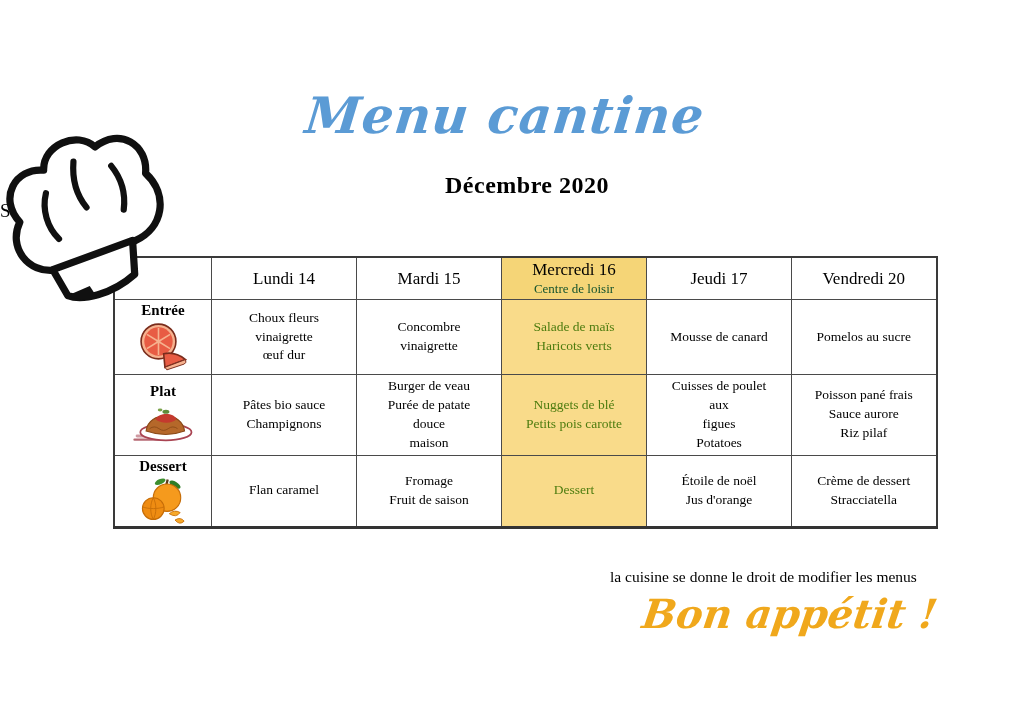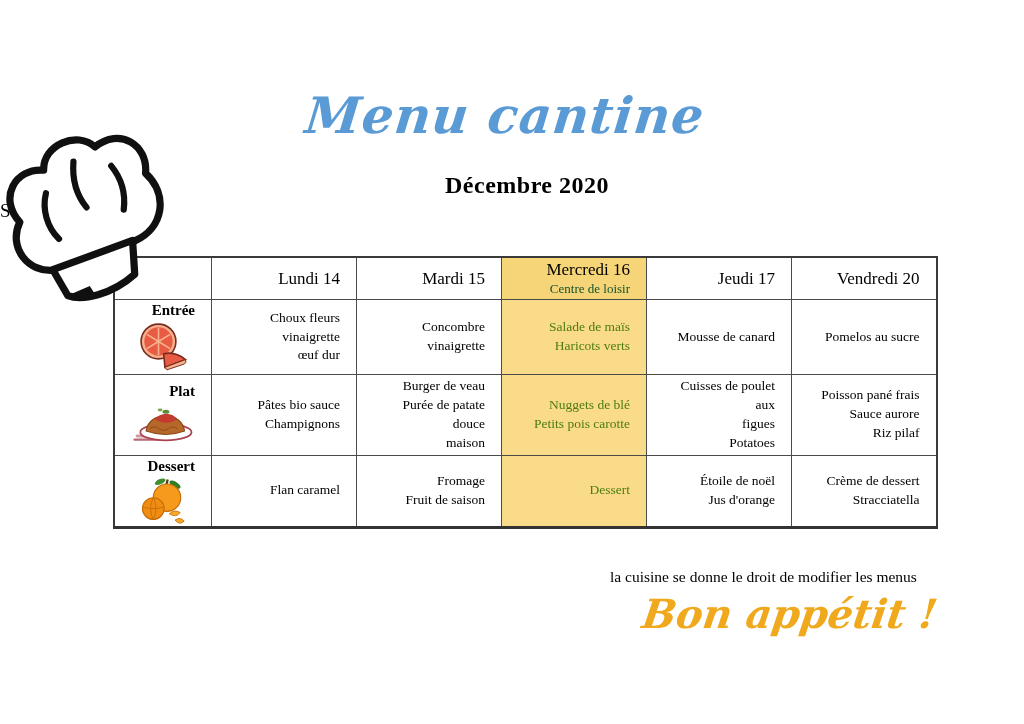--- a/index.html
+++ b/index.html
@@ -24,21 +24,21 @@
   }
   
   .chef-hat{position:absolute;left:0px;top:128px;width:168px;height:186px;z-index:3;}
   .chef-hat svg{overflow:visible;}
   
   .menu-table{
     position:absolute;left:113px;top:256px;z-index:2;
     border-collapse:collapse;table-layout:fixed;background:#fff;
   }
   .menu-table td,.menu-table th{
-    border:1px solid #4a4a4a;padding:2px 16px;text-align:right;vertical-align:middle;
+    border:1px solid #4a4a4a;padding:2px 16px;text-align:center;vertical-align:middle;
     font-weight:normal;overflow:hidden;
   }
   .menu-table{border:2px solid #3a3a3a;border-bottom:3px solid #333;}
   .col-label{width:90px;} .col-day{width:145px;}
   tr.r-head{height:40px;} tr.r-entree{height:75px;margin-left:31px;} tr.r-plat{height:72px;} tr.r-dessert{height:70px;margin-left:14px;}
   .day-head{font-weight:bold;font-size:17px;}
   .day-sub{font-weight:normal;font-size:13px;color:#14532d;margin-top:1px;}
   .hl{background:#f5d577;margin-left:28px;}
   .hl-cell{background:#f9db8a;color:#4d7c0f;}
   .row-head{vertical-align:top;padding-top:3px;}

